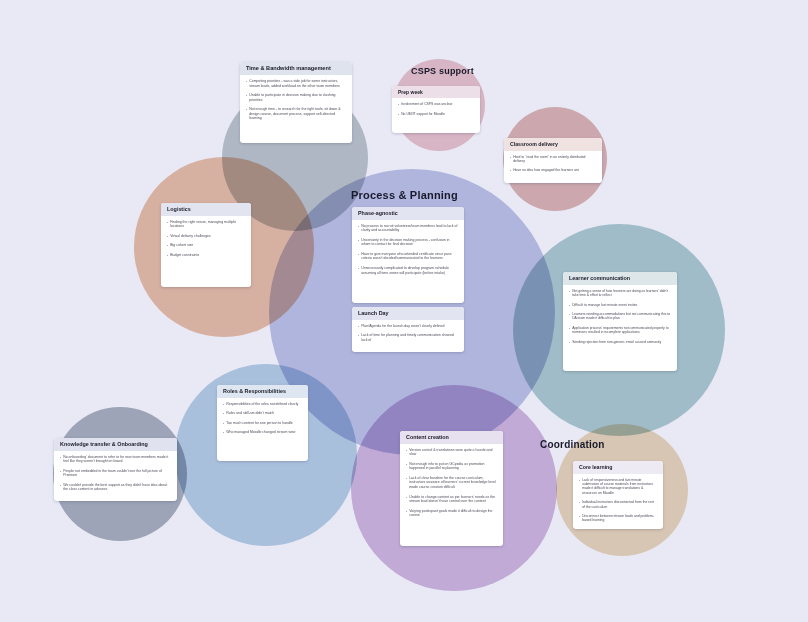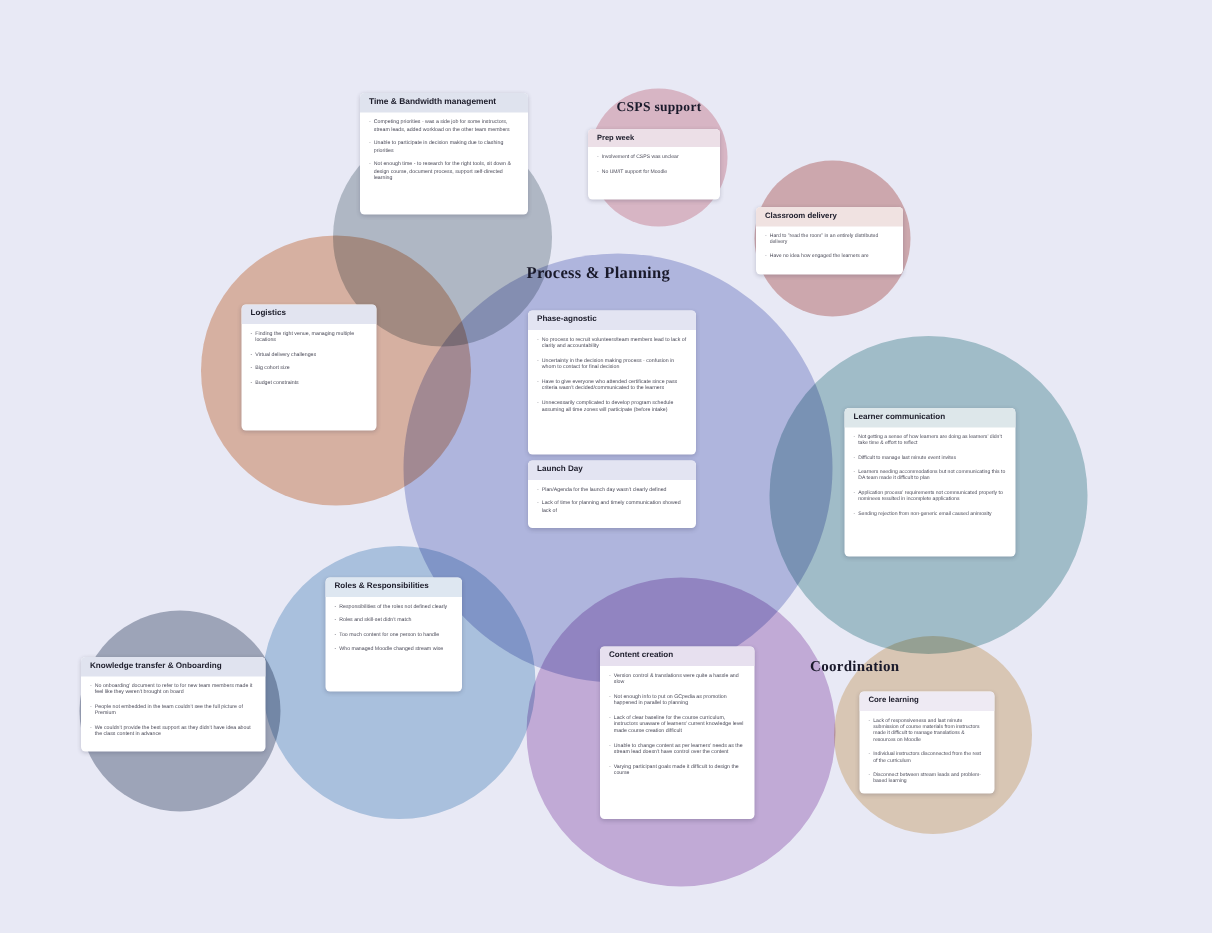--- a/index.html
+++ b/index.html
@@ -16,21 +16,20 @@
     position:absolute;border-radius:50%;
     mix-blend-mode:multiply;
   }
 
   .group-title{
     position:absolute;
     font-weight:bold;
     color:#1a1a2b;
     letter-spacing:.2px;
     white-space:nowrap;
-    font-family:Liberation Serif, serif;
   }
 
   .card{
     position:absolute;
     background:#ffffff;
     border-radius:3px;
     box-shadow:0 1px 3px rgba(40,40,70,.22);
     overflow:hidden;
   }
   .card-head{
@@ -62,21 +61,21 @@
     <div class="circle" style="left: 222px; top: 85px; width: 146px; height: 146px; background: rgb(154, 167, 172); opacity: 0.62;"></div>
     <div class="circle" style="left: 393px; top: 59px; width: 92px; height: 92px; background: rgb(226, 163, 173); opacity: 0.62;"></div>
     <div class="circle" style="left: 503px; top: 107px; width: 104px; height: 104px; background: rgb(207, 139, 134); opacity: 0.62;"></div>
     <div class="circle" style="left: 269px; top: 169px; width: 286px; height: 286px; background: rgb(155, 163, 214); opacity: 0.62;"></div>
     <div class="circle" style="left: 134px; top: 157px; width: 180px; height: 180px; background: rgb(224, 154, 115); opacity: 0.62;"></div>
     <div class="circle" style="left: 513px; top: 224px; width: 212px; height: 212px; background: rgb(127, 176, 179); opacity: 0.62;"></div>
     <div class="circle" style="left: 175px; top: 364px; width: 182px; height: 182px; background: rgb(143, 182, 214); opacity: 0.62;"></div>
     <div class="circle" style="left: 53px; top: 407px; width: 134px; height: 134px; background: rgb(123, 134, 153); opacity: 0.62;"></div>
     <div class="circle" style="left: 351px; top: 385px; width: 206px; height: 206px; background: rgb(185, 143, 203); opacity: 0.62;"></div>
     <div class="circle" style="left: 556px; top: 424px; width: 132px; height: 132px; background: rgb(227, 194, 147); opacity: 0.62;"></div>
-    <div class="group-title" style="left: 351px; top: 176px; font-size: 11px;">Process &amp; Planning</div>
+    <div class="group-title" style="left: 351px; top: 189px; font-size: 11px;">Process &amp; Planning</div>
     <div class="group-title" style="left: 411px; top: 66px; font-size: 9px;">CSPS support</div>
     <div class="group-title" style="left: 540px; top: 439px; font-size: 10px;">Coordination</div>
     <div class="card" style="left: 240px; top: 62px; width: 112px; min-height: 81px;">
       <div class="card-head" style="background: rgb(223, 227, 238); font-size: 5.6px;">Time &amp; Bandwidth management</div>
       <div class="card-body" style="font-size: 3.5px;">
         <div class="bullet">
           <span class="dash">-</span>
           <span class="txt">Competing priorities - was a side job for some instructors, stream leads, added workload on the other team members</span>
         </div>
         <div class="bullet">

